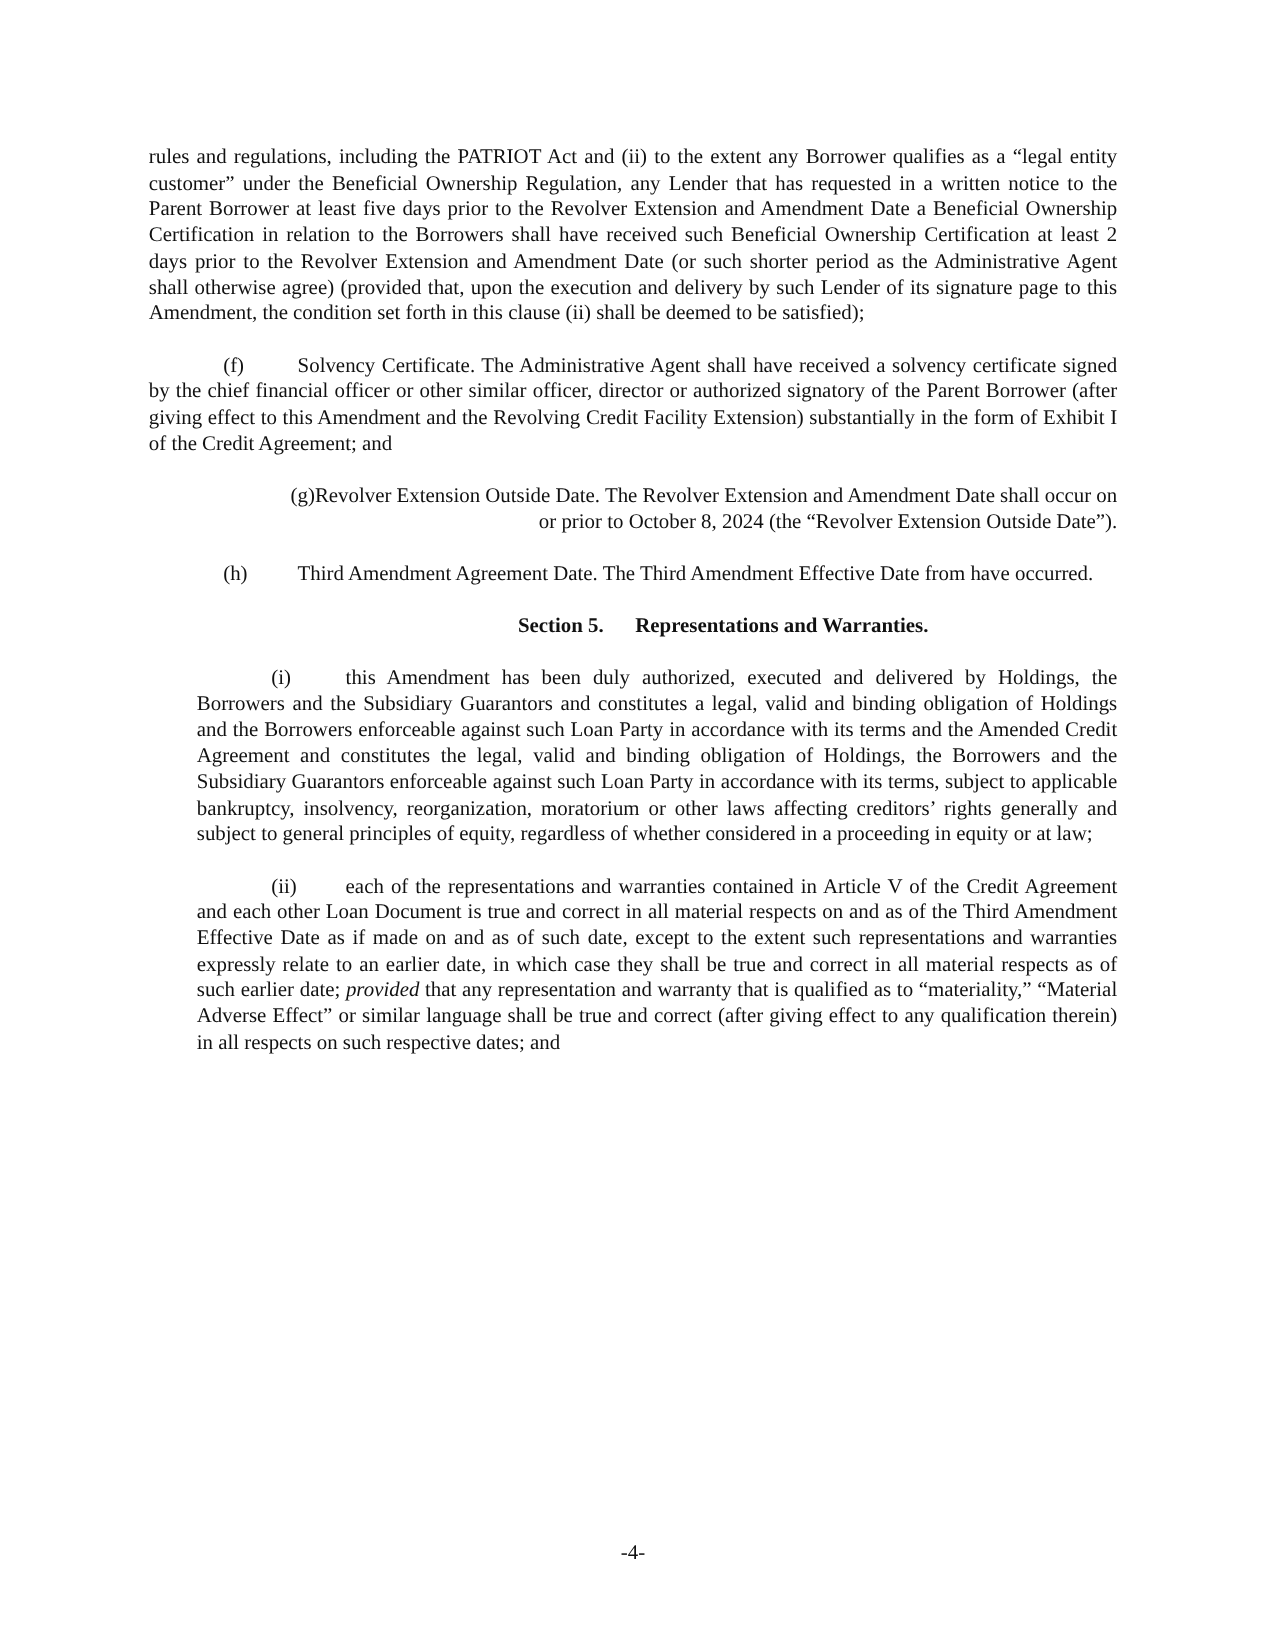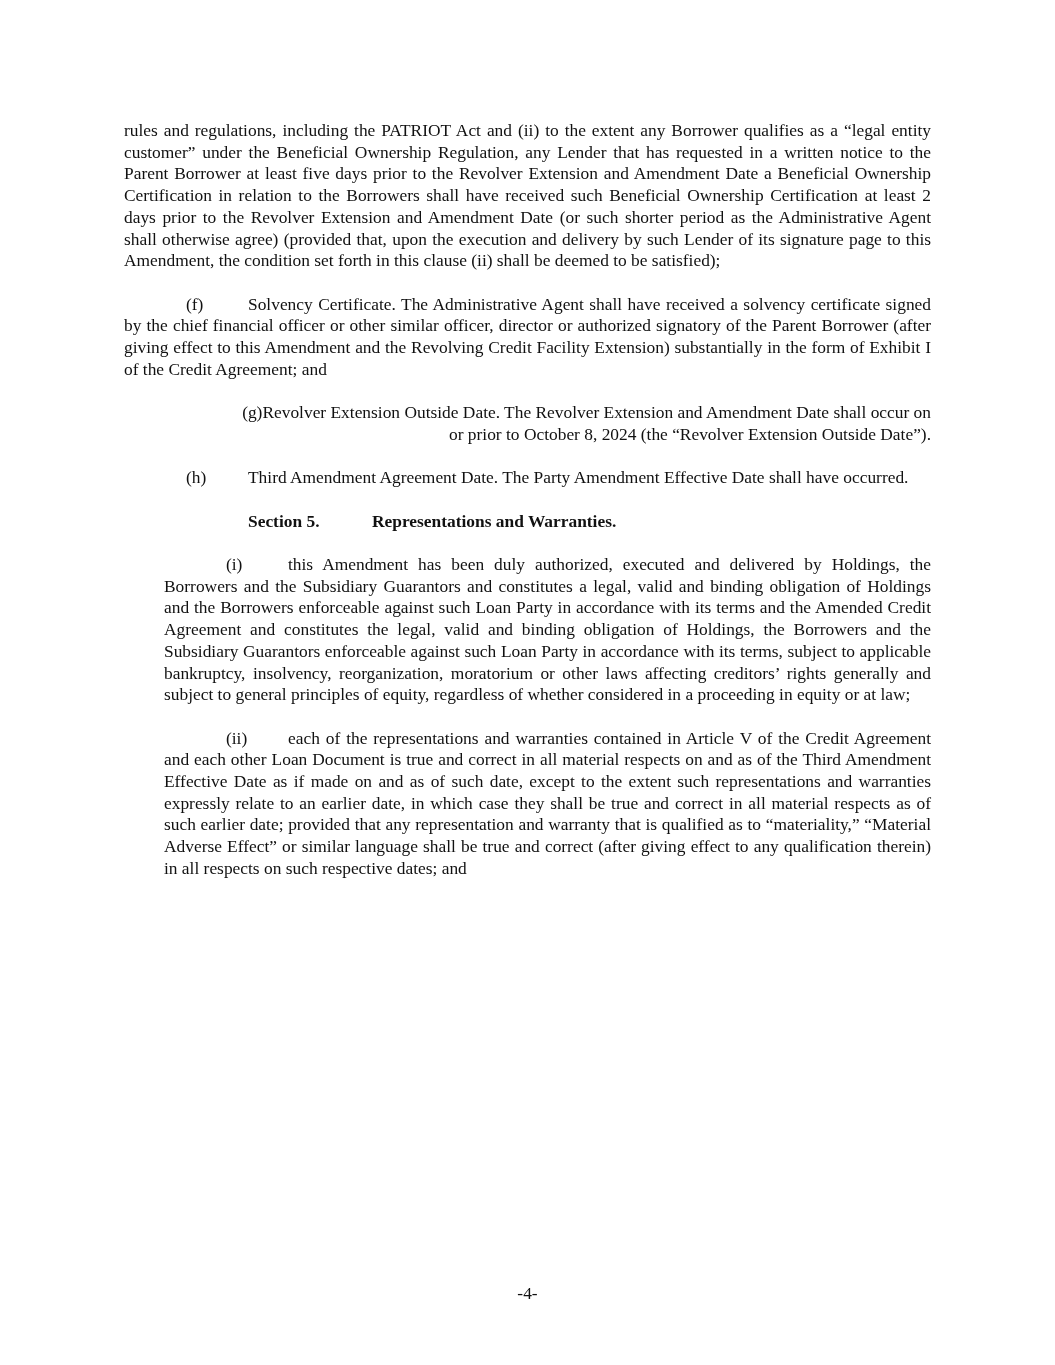--- a/index.html
+++ b/index.html
@@ -28,28 +28,28 @@
       text-align: justify;
     }
     .gap { margin-top: 21.7px; }
     .indent { text-indent: 62px; }
     .label {
       display: inline-block;
       width: 62px;
       text-indent: 0;
     }
     .u { text-underline-offset: 2px; }
-    .i { }
+    .i { font-style: italic; }
     .nested {
       margin-left: 40px;
     }
     .section-heading {
       margin-left: 124px;
       font-weight: bold;
-      text-align: left;
+      text-align: center;
     }
     .section-heading .num {
       display: inline-block;
       width: 124px;
     }
     .page-number {
       position: absolute;
       left: 0;
       width: 1055px;
       top: 1283px;
@@ -60,21 +60,21 @@
 <body>
 
 <div class="page">
 
   <p><span>rules and regulations, including the PATRIOT Act and (ii) to the extent any Borrower qualifies as a “legal entity customer” under the Beneficial Ownership Regulation, any Lender that has requested in a written notice to the Parent Borrower at least five days prior to the Revolver Extension and Amendment Date a Beneficial Ownership Certification in relation to the Borrowers shall have received such Beneficial Ownership Certification at least 2 days prior to the Revolver Extension and Amendment Date (or such shorter period as the Administrative Agent shall otherwise agree) (provided that, upon the execution and delivery by such Lender of its signature page to this Amendment, the condition set forth in this clause (ii) shall be deemed to be satisfied);</span></p>
 
   <p class="gap indent"><span class="label">(f)</span><span class="u">Solvency Certificate</span><span>.  The Administrative Agent shall have received a solvency certificate signed by the chief financial officer or other similar officer, director or authorized signatory of the Parent Borrower (after giving effect to this Amendment and the Revolving Credit Facility Extension) substantially in the form of </span><span class="u">Exhibit I</span><span> of the Credit Agreement; and</span></p>
 
   <p class="gap indent" style="text-align:right"><span class="label">(g)</span><span class="u">Revolver Extension Outside Date</span><span>. The Revolver Extension and Amendment Date shall occur on or prior to October 8, 2024 (the “</span><span class="u">Revolver Extension Outside Date</span><span>”).</span></p>
 
-  <p class="gap indent"><span class="label">(h)</span><span class="u">Third Amendment Agreement Date</span><span>.  The Party Amendment Effective Date shall have occurred.</span></p>
+  <p class="gap indent"><span class="label">(h)</span><span class="u">Third Amendment Agreement Date</span><span>.  The Third Amendment Effective Date from have occurred.</span></p>
 
 
   <p class="gap section-heading"><span class="num">Section 5.</span><span class="u">Representations and Warranties</span><span>.</span></p>
 
 
   <div class="nested">
     <p class="gap indent"><span class="label">(i)</span><span>this Amendment has been duly authorized, executed and delivered by Holdings, the Borrowers and the Subsidiary Guarantors and constitutes a legal, valid and binding obligation of Holdings and the Borrowers enforceable against such Loan Party in accordance with its terms and the Amended Credit Agreement and constitutes the legal, valid and binding obligation of Holdings, the Borrowers and the Subsidiary Guarantors enforceable against such Loan Party in accordance with its terms, subject to applicable bankruptcy, insolvency, reorganization, moratorium or other laws affecting creditors’ rights generally and subject to general principles of equity, regardless of whether considered in a proceeding in equity or at law;</span></p>
 
     <p class="gap indent"><span class="label">(ii)</span><span>each of the representations and warranties contained in Article V of the Credit Agreement and each other Loan Document is true and correct in all material respects on and as of the Third Amendment Effective Date as if made on and as of such date, except to the extent such representations and warranties expressly relate to an earlier date, in which case they shall be true and correct in all material respects as of such earlier date; </span><span class="i">provided</span><span> that any representation and warranty that is qualified as to “materiality,” “Material Adverse Effect” or similar language shall be true and correct (after giving effect to any qualification therein) in all respects on such respective dates; and</span></p>
 

